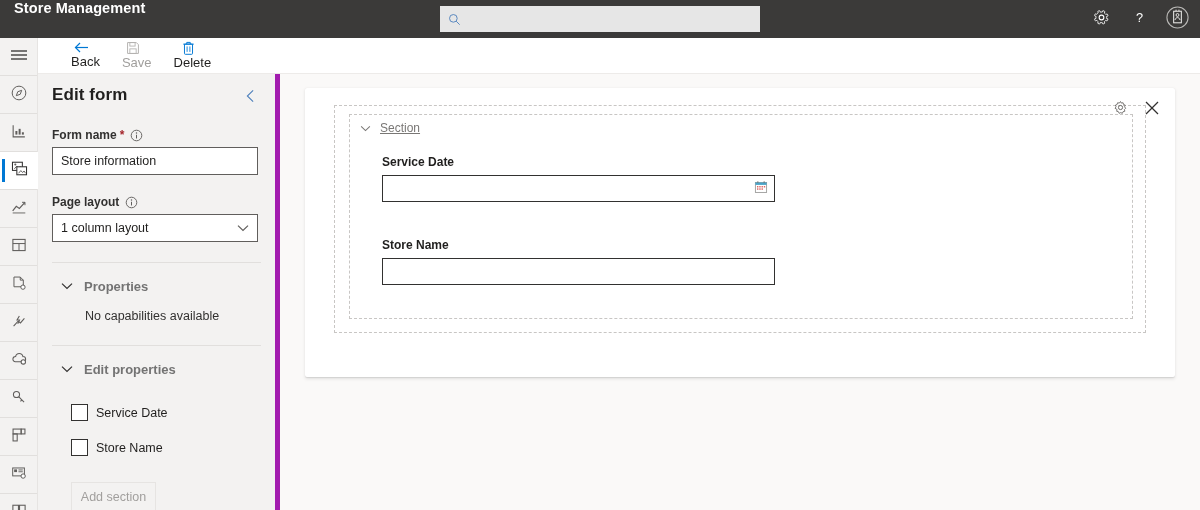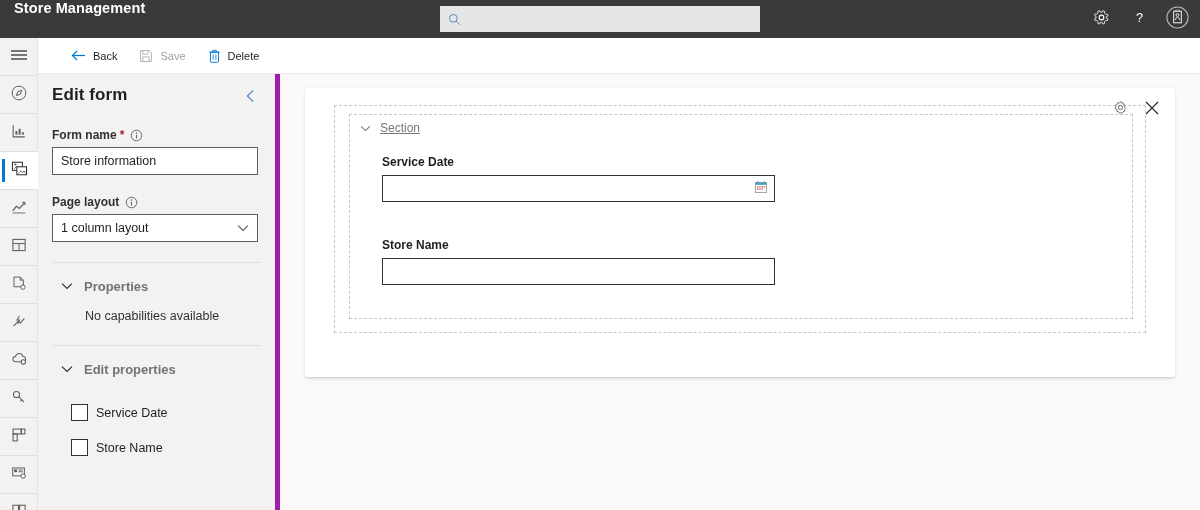--- a/index.html
+++ b/index.html
@@ -80,22 +80,23 @@
     background: #ffffff;
     border-bottom: 1px solid #edebe9;
     display: flex; align-items: center;
     padding-left: 24px;
   }
   .cmd-btn {
     display: flex; align-items: center;
     height: 30px; padding: 0 9px;
     cursor: pointer; background: transparent; border: none;
     font-family: "Liberation Sans", sans-serif;
-    font-size: 11px; color: #201f1e;
+    font-size: 13px; color: #201f1e;
     margin-right: 4px;
+    flex-direction: column;
   }
   .cmd-btn .ci { display: flex; margin-right: 7px; }
   .cmd-btn.disabled { color: #a19f9d; cursor: default; }
 
   
   .edit-panel {
     position: absolute; top: 74px; left: 38px;
     width: 242px; height: 436px;
     background: #f3f2f1;
     border-right: 5px solid #a21caf;
@@ -533,20 +534,21 @@
 
   <div class="chk-row">
     <span class="chk-box"></span>
     <span class="chk-label">Service Date</span>
   </div>
   <div class="chk-row">
     <span class="chk-box"></span>
     <span class="chk-label">Store Name</span>
   </div>
 
+  <button class="add-section-btn">Add section</button>
 </div>
 
 <div class="canvas">
   <div class="form-card">
 
     <div class="sections-wrap">
 
       <div class="section-box">
 
         <div class="section-head">

